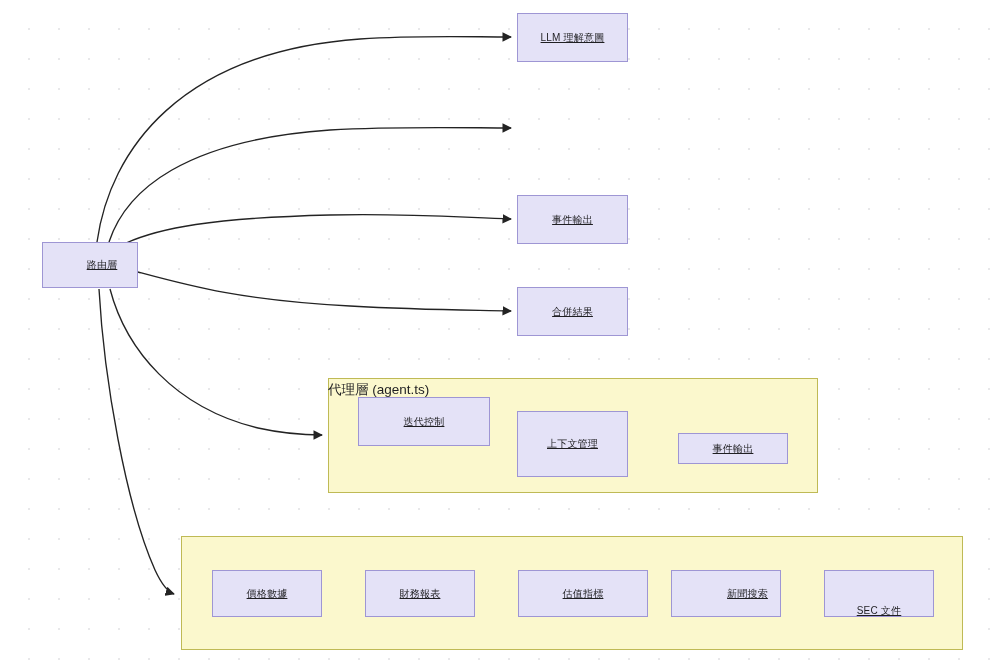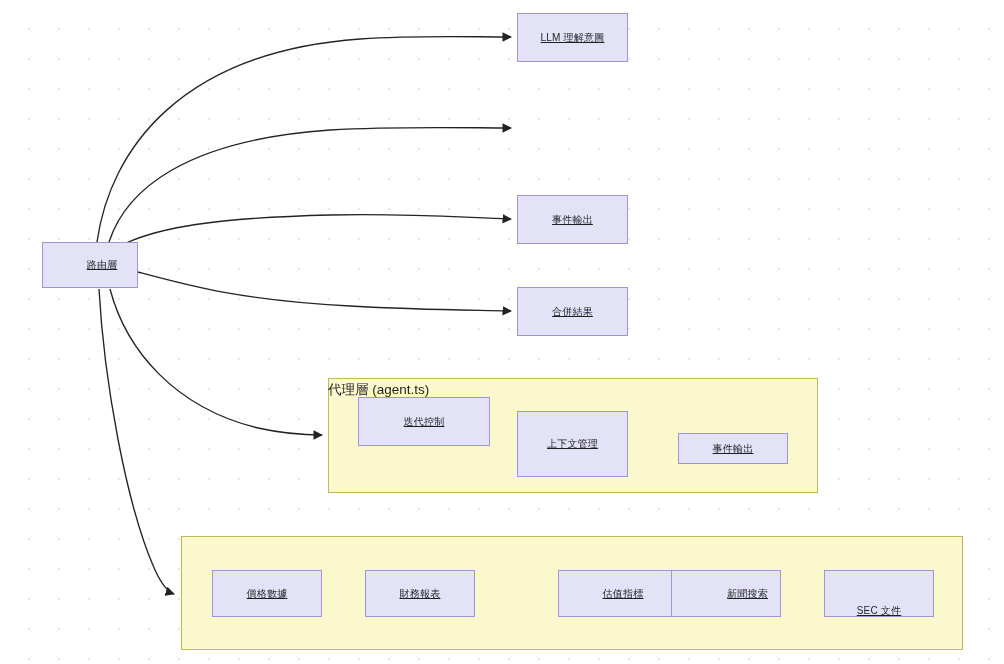--- a/index.html
+++ b/index.html
@@ -112,21 +112,21 @@
   </div>
 
   <div class="group" style="left:181px; top:536px; width:782px; height:114px;"></div>
 
   <div class="node" style="left:212px; top:570px; width:110px; height:47px;">
     <span>價格數據</span>
   </div>
   <div class="node" style="left:365px; top:570px; width:110px; height:47px;">
     <span>財務報表</span>
   </div>
-  <div class="node" style="left:518px; top:570px; width:130px; height:47px;margin-left:40px;">
+  <div class="node" style="left:518px; top:570px; width:130px; height:47px;">
     <span>估值指標</span>
   </div>
   <div class="node" style="left:671px; top:570px; width:110px; height:47px;padding-left:43px;">
     <span>新聞搜索</span>
   </div>
   <div class="node" style="left:824px; top:570px; width:110px; height:47px;align-items:flex-end;">
     <span>SEC 文件</span>
   </div>
 
 </div>

